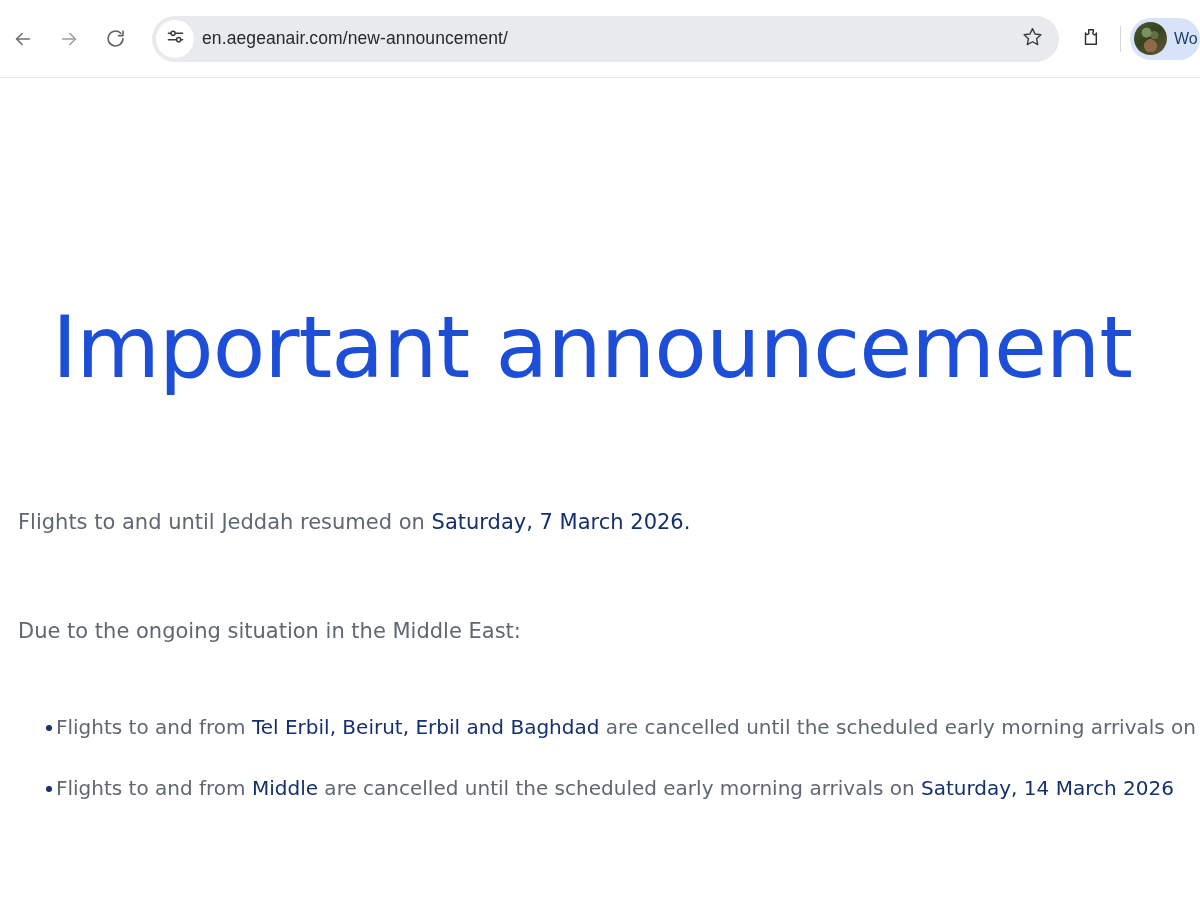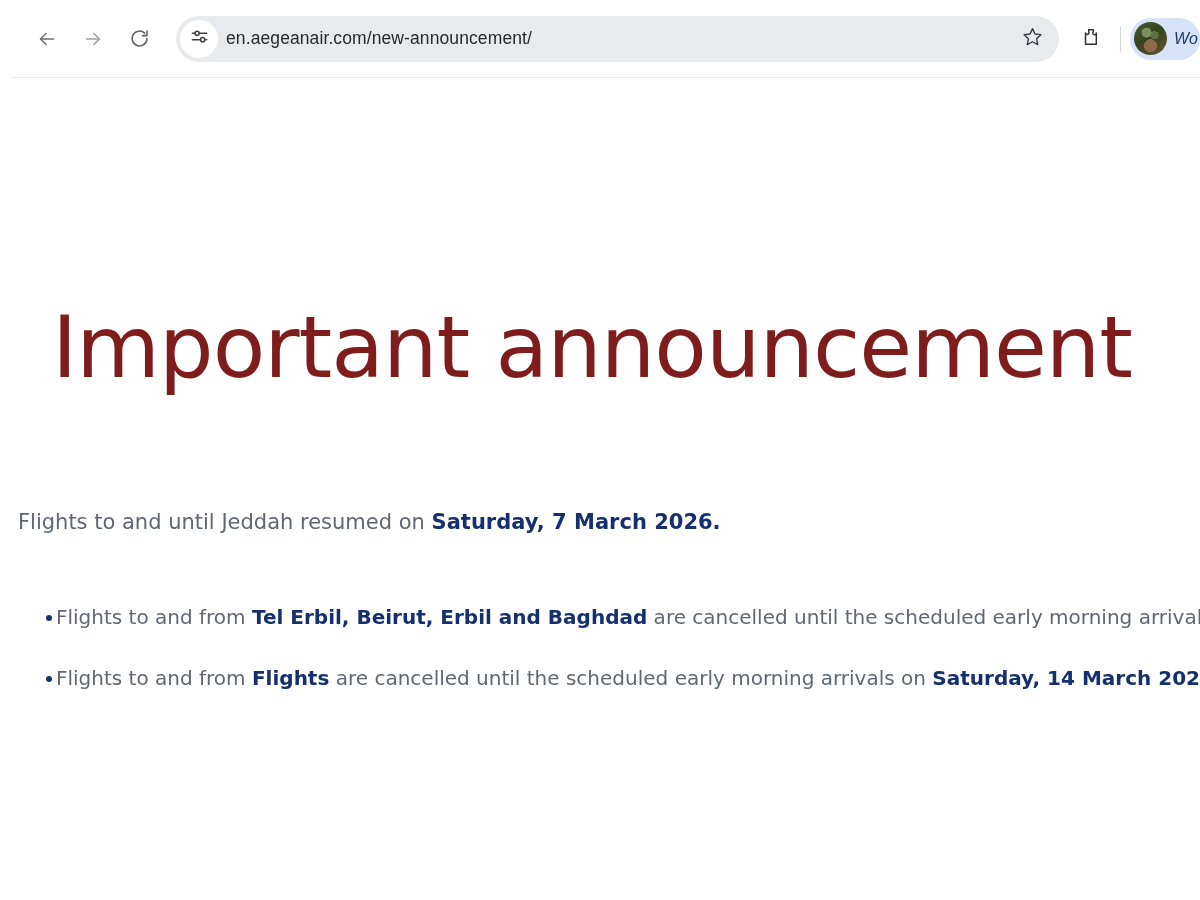--- a/index.html
+++ b/index.html
@@ -16,23 +16,22 @@
   }
 
   
   .browser-toolbar {
     position: relative;
     height: 78px;
     background: #ffffff;
     border-bottom: 1px solid #e8e8eb;
     display: flex;
     align-items: center;
-    padding: 0 0 0 12px;
+    padding: 0 0 0 0;
     box-sizing: border-box;
-    margin-left: 12px;
   }
   .nav-btn {
     width: 34px;
     height: 34px;
     margin: 0 6px;
     display: flex;
     align-items: center;
     justify-content: center;
     border-radius: 50%;
     flex: none;
@@ -109,21 +108,20 @@
     align-items: center;
     height: 42px;
     background: #d6e3f8;
     border-radius: 21px;
     padding: 0 10px 0 4px;
     flex: none;
     margin-right: 0;
     max-width: 56px;
     overflow: hidden;
     cursor: pointer;
-    font-style: italic;
   }
   .avatar {
     width: 33px;
     height: 33px;
     border-radius: 50%;
     flex: none;
     background:
       radial-gradient(circle at 38% 32%, #7d8f5e 0 16%, transparent 17%),
       radial-gradient(circle at 62% 40%, #5f7044 0 14%, transparent 15%),
       radial-gradient(circle at 50% 72%, #8d6a4a 0 22%, transparent 23%),
@@ -148,21 +146,21 @@
   .page-title {
     position: absolute;
     top: 168px;
     left: 0;
     right: 16px;
     text-align: center;
     font-family: "DejaVu Sans", sans-serif;
     font-weight: 400;
     font-size: 86px;
     line-height: 1.0;
-    color: #7f1d1d;
+    color: #1d4ed8;
     letter-spacing: -1px;
     white-space: nowrap;
   }
 
   .content {
     position: absolute;
     top: 430px;
     left: 18px;
     right: 0;
   }
@@ -173,21 +171,21 @@
     line-height: 1.35;
     color: #5e6773;
     margin: 0 0 0 0;
     white-space: nowrap;
   }
   .para.intro { margin-bottom: 0; }
   .para.reason { margin-top: 81px; }
 
   .para b,
   .bullet-text b {
-    font-weight: 700;
+    font-weight: 400;
     color: #15306e;
   }
 
   .bullet-list {
     list-style: none;
     margin: 68px 0 0 0;
     padding: 0;
   }
   .bullet-item {
     position: relative;
@@ -284,29 +282,30 @@
 <div class="page">
 
   <h1 class="page-title">Important announcement</h1>
 
   <div class="content">
 
     <p class="para intro">
       <span>Flights to and until Jeddah resumed on </span><b>Saturday, 7 March 2026.</b>
     </p>
 
+    <p class="para reason">Due to the ongoing situation in the Middle East:</p>
 
     <ul class="bullet-list">
 
       <li class="bullet-item">
         <span class="bullet-dot"></span>
         <span class="bullet-text"><span>Flights to and from </span><b>Tel Erbil, Beirut, Erbil and Baghdad</b><span> are cancelled until the scheduled early morning arrivals on </span><span></span></span>
       </li>
 
 
       <li class="bullet-item">
         <span class="bullet-dot"></span>
-        <span class="bullet-text"><span>Flights to and from </span><b>Flights</b><span> are cancelled until the scheduled early morning arrivals on </span><b>Saturday, 14 March 2026</b></span>
+        <span class="bullet-text"><span>Flights to and from </span><b>Middle</b><span> are cancelled until the scheduled early morning arrivals on </span><b>Saturday, 14 March 2026</b></span>
       </li>
 
     </ul>
   </div>
 </div>
 
 </body></html>

